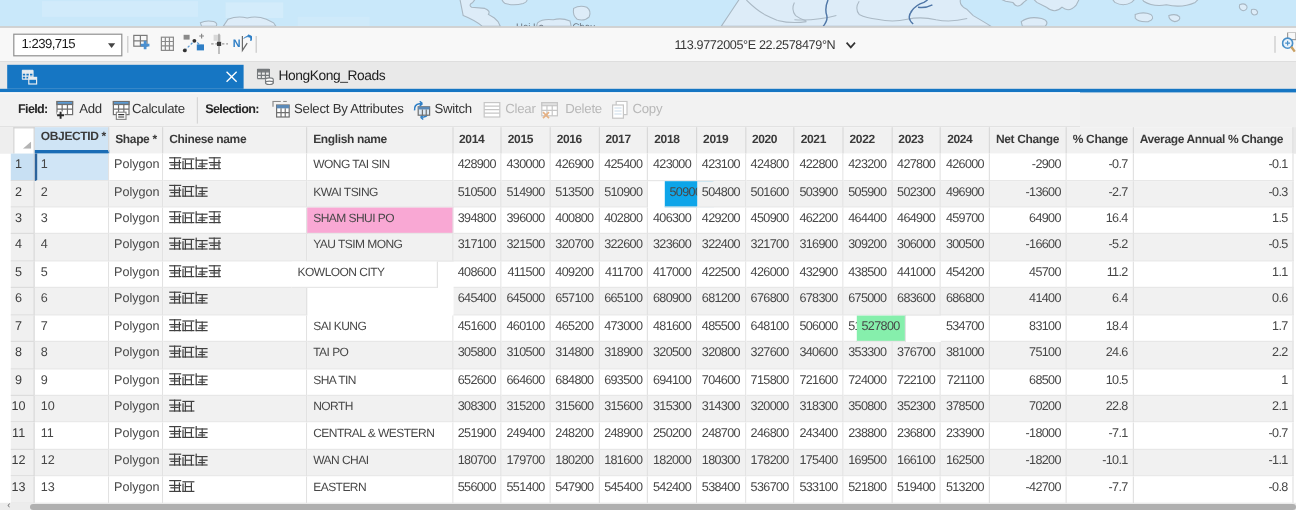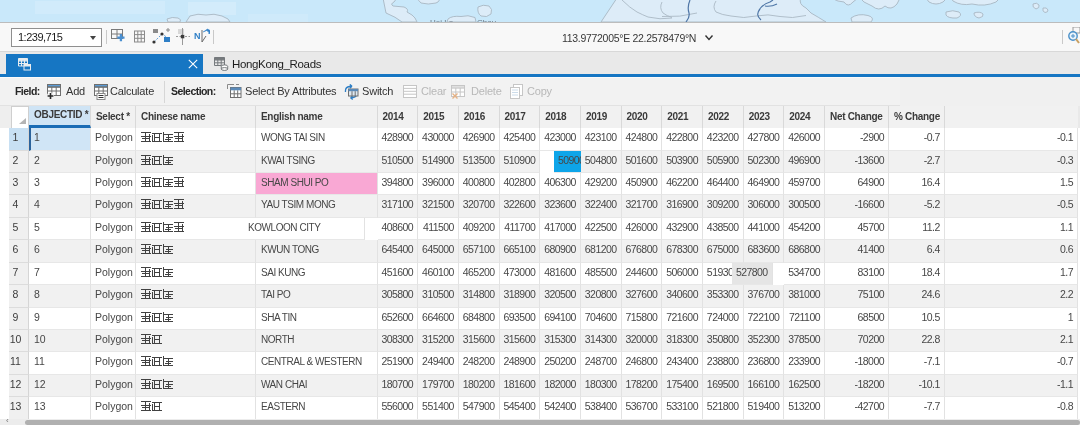--- a/index.html
+++ b/index.html
@@ -230,36 +230,37 @@
 </g>
 </svg>
 <div id="tbl" class="abs">
 <div class="hrow">
       <div class="hc" style="left:11px;width:18px;background:#fff;border:1px solid #cfcfcf;border-bottom:none;height:21.5px">
         <svg width="7" height="6" style="position:absolute;right:2px;bottom:4px" viewBox="0 0 7 6">
           <path d="M0 6 L7 6 L7 0 Z" fill="#b4b4b4"></path>
         </svg>
       </div>
       <div class="hc" style="left:29px;width:62px;background:#cfe4f5;border-bottom:3px solid #1a6cb5;height:21.5px;line-height:17px">OBJECTID *</div>
-      <div class="hc" style="left:91px;width:45px">Select *</div>
+      <div class="hc" style="left:91px;width:45px">Shape *</div>
       <div class="hc" style="left:136px;width:120px">Chinese name</div>
       <div class="hc" style="left:256px;width:121.5px">English name</div>
       <div class="hc" style="left:377.50px;width:40.68px">2014</div>
       <div class="hc" style="left:418.18px;width:40.68px">2015</div>
       <div class="hc" style="left:458.86px;width:40.68px">2016</div>
       <div class="hc" style="left:499.55px;width:40.68px">2017</div>
       <div class="hc" style="left:540.23px;width:40.68px">2018</div>
       <div class="hc" style="left:580.91px;width:40.68px">2019</div>
       <div class="hc" style="left:621.59px;width:40.68px">2020</div>
       <div class="hc" style="left:662.27px;width:40.68px">2021</div>
       <div class="hc" style="left:702.95px;width:40.68px">2022</div>
       <div class="hc" style="left:743.64px;width:40.68px">2023</div>
       <div class="hc" style="left:784.32px;width:40.68px">2024</div>
       <div class="hc" style="left:825px;width:64px">Net Change</div>
       <div class="hc" style="left:889px;width:55.7px">% Change</div>
+      <div class="hc" style="left:944.7px;width:133.3px">Average Annual % Change</div>
       <div style="position:absolute;left:0;top:0;width:11px;height:21.5px;background:#eeeeee"></div>
       <div style="position:absolute;left:1078px;top:0;width:2px;height:21.5px;background:#e9e9e9"></div>
     </div>
 <div class="row" style="top:22.20px">
       <div style="position:absolute;left:0;top:0;width:9px;height:100%%;background:#eeeeee"></div>
       <div class="cell gut" style="left:9px;width:20px;background:#c8e0f3">1</div>
       <div class="cell txt" style="left:29px;width:62px;background:#d0e5f6;border-left:2px solid #2b639c;padding-left:3px">1</div>
       <div class="cell txt" style="left:91px;width:45px;background:#ffffff;padding-left:4px">Polygon</div>
       <div class="cell txt" style="left:136px;width:120px;background:#ffffff"><i class="cj p1"></i><i class="cj p2"></i><i class="cj p3"></i><i class="cj p1"></i></div>
       <div class="cell txt" style="left:256px;width:121.5px;background:#ffffff;font-size:10px;letter-spacing:-0.45px">WONG TAI SIN</div>
@@ -370,21 +371,20 @@
       <div class="cell num" style="left:889px;width:55.7px;background:#ffffff">11.2</div>
       <div class="cell num" style="left:944.7px;width:133.3px;background:#ffffff">1.1</div>
       <div style="position:absolute;left:1078px;top:0;width:2px;height:100%%;background:#e9e9e9"></div>
     </div>
 <div class="row" style="top:134.30px">
       <div style="position:absolute;left:0;top:0;width:9px;height:100%%;background:#eeeeee"></div>
       <div class="cell gut" style="left:9px;width:20px;background:#f0f0f0">6</div>
       <div class="cell txt" style="left:29px;width:62px;background:#f1f1f1">6</div>
       <div class="cell txt" style="left:91px;width:45px;background:#f1f1f1;padding-left:4px">Polygon</div>
       <div class="cell txt" style="left:136px;width:120px;background:#f1f1f1"><i class="cj p1"></i><i class="cj p2"></i><i class="cj p3"></i></div>
-      <div class="cell txt" style="left:256px;width:121.5px;background:#f1f1f1;font-size:10px;letter-spacing:-0.45px">KWUN TONG</div>
       <div class="cell num" style="left:377.50px;width:40.68px;background:#f1f1f1">645400</div>
       <div class="cell num" style="left:418.18px;width:40.68px;background:#f1f1f1">645000</div>
       <div class="cell num" style="left:458.86px;width:40.68px;background:#f1f1f1">657100</div>
       <div class="cell num" style="left:499.55px;width:40.68px;background:#f1f1f1">665100</div>
       <div class="cell num" style="left:540.23px;width:40.68px;background:#f1f1f1">680900</div>
       <div class="cell num" style="left:580.91px;width:40.68px;background:#f1f1f1">681200</div>
       <div class="cell num" style="left:621.59px;width:40.68px;background:#f1f1f1">676800</div>
       <div class="cell num" style="left:662.27px;width:40.68px;background:#f1f1f1">678300</div>
       <div class="cell num" style="left:702.95px;width:40.68px;background:#f1f1f1">675000</div>
       <div class="cell num" style="left:743.64px;width:40.68px;background:#f1f1f1">683600</div>
@@ -400,24 +400,24 @@
       <div class="cell txt" style="left:29px;width:62px;background:#ffffff">7</div>
       <div class="cell txt" style="left:91px;width:45px;background:#ffffff;padding-left:4px">Polygon</div>
       <div class="cell txt" style="left:136px;width:120px;background:#ffffff"><i class="cj p1"></i><i class="cj p2"></i><i class="cj p3"></i></div>
       <div class="cell txt" style="left:256px;width:121.5px;background:#ffffff;font-size:10px;letter-spacing:-0.45px">SAI KUNG</div>
       <div class="cell num" style="left:377.50px;width:40.68px;background:#ffffff">451600</div>
       <div class="cell num" style="left:418.18px;width:40.68px;background:#ffffff">460100</div>
       <div class="cell num" style="left:458.86px;width:40.68px;background:#ffffff">465200</div>
       <div class="cell num" style="left:499.55px;width:40.68px;background:#ffffff">473000</div>
       <div class="cell num" style="left:540.23px;width:40.68px;background:#ffffff">481600</div>
       <div class="cell num" style="left:580.91px;width:40.68px;background:#ffffff">485500</div>
-      <div class="cell num" style="left:621.59px;width:40.68px;background:#ffffff">244600</div>
+      <div class="cell num" style="left:621.59px;width:40.68px;background:#ffffff">648100</div>
       <div class="cell num" style="left:662.27px;width:40.68px;background:#ffffff">506000</div>
       <div class="cell num" style="left:702.95px;width:40.68px;background:#ffffff">519300</div>
-      <div class="cell num" style="left:732px;width:40.68px;background:#e5e5e5">527800</div>
+      <div class="cell num" style="left:714px;width:40.68px;background:#86efac">527800</div>
       <div class="cell num" style="left:784.32px;width:40.68px;background:#ffffff">534700</div>
       <div class="cell num" style="left:825px;width:64px;background:#ffffff">83100</div>
       <div class="cell num" style="left:889px;width:55.7px;background:#ffffff">18.4</div>
       <div class="cell num" style="left:944.7px;width:133.3px;background:#ffffff">1.7</div>
       <div style="position:absolute;left:1078px;top:0;width:2px;height:100%%;background:#e9e9e9"></div>
     </div>
 <div class="row" style="top:179.14px">
       <div style="position:absolute;left:0;top:0;width:9px;height:100%%;background:#eeeeee"></div>
       <div class="cell gut" style="left:9px;width:20px;background:#f0f0f0">8</div>
       <div class="cell txt" style="left:29px;width:62px;background:#f1f1f1">8</div>

